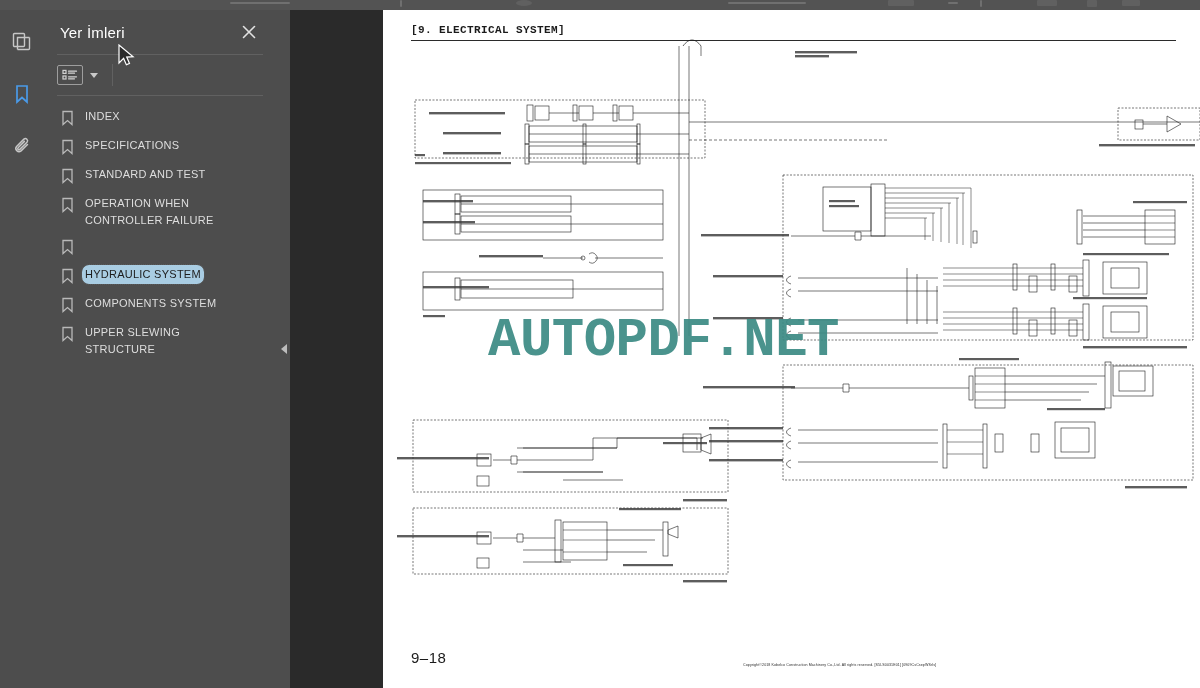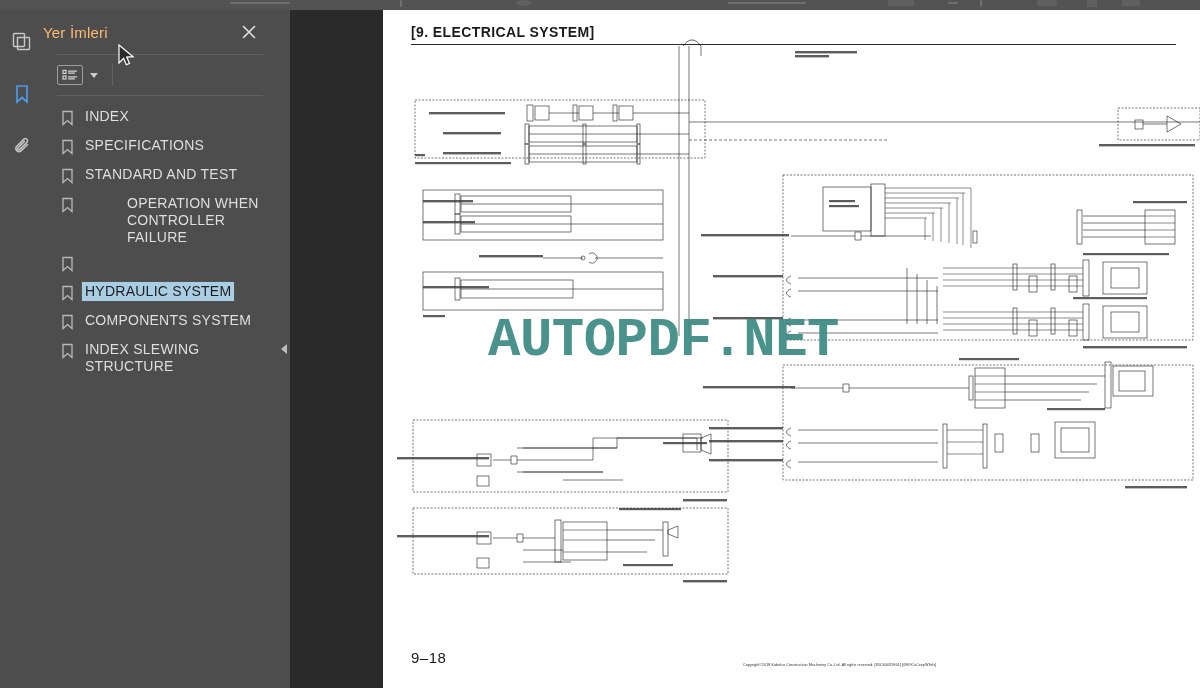--- a/index.html
+++ b/index.html
@@ -40,21 +40,22 @@
   
   .panel {
     position: absolute; left: 43px; top: 10px; width: 234px; height: 678px;
     background: #4d4d4d;
   }
   .panel-head {
     height: 44px; position: relative;
     display: flex; align-items: center;
   }
   .panel-title {
-    color: #fdba74; font-size: 15px; letter-spacing: .2px;
+    color: #ffffff; font-size: 15px; letter-spacing: .2px;
+    margin-left: 17px;
   }
   .panel-close {
     position: absolute; right: 18px; top: 12px;
     width: 20px; height: 20px; cursor: pointer;
     color: #e2e2e2;
   }
   .panel-close svg { display:block; }
   .rule {
     height: 1px; background: #616161; margin: 0 14px;
   }
@@ -73,26 +74,26 @@
   }
   .tool-div { width:1px; height:22px; background:#616161; margin-left: 14px; }
 
   .bm-list { padding-top: 8px; }
   .bm-item {
     display: flex; align-items: flex-start; gap: 8px;
     padding: 3px 12px 3px 18px; cursor: pointer; min-height: 25px;
   }
   .bm-icon { flex: 0 0 13px; margin-top: 3px; }
   .bm-label {
-    color: #dedede; font-size: 14px; line-height: 17px;
+    color: #dedede; font-size: 11px; line-height: 17px;
     letter-spacing: .25px; padding: 1px 3px;
   }
   .bm-item.selected .bm-label {
     background: #a9cde3; color: #1d1d1d;
-    outline: 1px dotted #5a5a5a; outline-offset: 0;
+    outline: 1px dotted #5a5a5a; outline-offset: 0; border-radius: 7px;
   }
 
   
   .collapse-handle {
     position: absolute; left: 277px; top: 10px; width: 13px; height: 678px;
     background: #4d4d4d; cursor: pointer;
     display: flex; align-items: center; justify-content: center;
   }
   .collapse-arrow {
     width: 0; height: 0;
@@ -106,22 +107,22 @@
     width: 910px; height: 678px; background: #2a2a2a; overflow: hidden;
   }
   .page {
     position: absolute; left: 93px; top: 0; width: 817px; height: 678px;
     background: #ffffff;
   }
   .page-header {
     position: absolute; left: 28px; top: 14px; right: 24px;
   }
   .page-header-text {
-    font-family: Liberation Sans, sans-serif;
-    font-size: 14px; font-weight: bold; color: #1b1b1b; letter-spacing: .4px;
+    font-family: Liberation Mono, monospace;
+    font-size: 11px; font-weight: bold; color: #1b1b1b; letter-spacing: .4px;
   }
   .page-header-rule {
     margin-top: 4px; height: 1px; background: #2b2b2b;
   }
   .page-footer-num {
     position: absolute; left: 28px; bottom: 22px;
     font-size: 15px; color: #1b1b1b; letter-spacing: .5px;
   }
   .page-footer-copy {
     position: absolute; left: 360px; bottom: 21px;
@@ -230,21 +231,21 @@
             </svg>
         </span>
         <span class="bm-label">STANDARD AND TEST</span>
       </div>
       <div class="bm-item">
         <span class="bm-icon">
           <svg width="13" height="16" viewBox="0 0 13 16" fill="none" stroke="#b9b9b9" stroke-width="1.3">
               <path d="M2 1.5h9v13l-4.5-4-4.5 4z"></path>
             </svg>
         </span>
-        <span class="bm-label" style="max-width:168px;margin-left:42px;">OPERATION WHEN CONTROLLER FAILURE</span>
+        <span class="bm-label" style="max-width:168px;">OPERATION WHEN CONTROLLER FAILURE</span>
       </div>
       <div class="bm-item">
         <span class="bm-icon">
           <svg width="13" height="16" viewBox="0 0 13 16" fill="none" stroke="#b9b9b9" stroke-width="1.3">
               <path d="M2 1.5h9v13l-4.5-4-4.5 4z"></path>
             </svg>
         </span>
       </div>
       <div class="bm-item selected">
         <span class="bm-icon">
@@ -261,21 +262,21 @@
             </svg>
         </span>
         <span class="bm-label">COMPONENTS SYSTEM</span>
       </div>
       <div class="bm-item">
         <span class="bm-icon">
           <svg width="13" height="16" viewBox="0 0 13 16" fill="none" stroke="#b9b9b9" stroke-width="1.3">
               <path d="M2 1.5h9v13l-4.5-4-4.5 4z"></path>
             </svg>
         </span>
-        <span class="bm-label" style="max-width:140px;">INDEX SLEWING STRUCTURE</span>
+        <span class="bm-label" style="max-width:140px;">UPPER SLEWING STRUCTURE</span>
       </div>
     </div>
   </div>
 
   <div class="collapse-handle">
     <div class="collapse-arrow"></div>
   </div>
 
   <div class="viewer">
     <div class="page">

